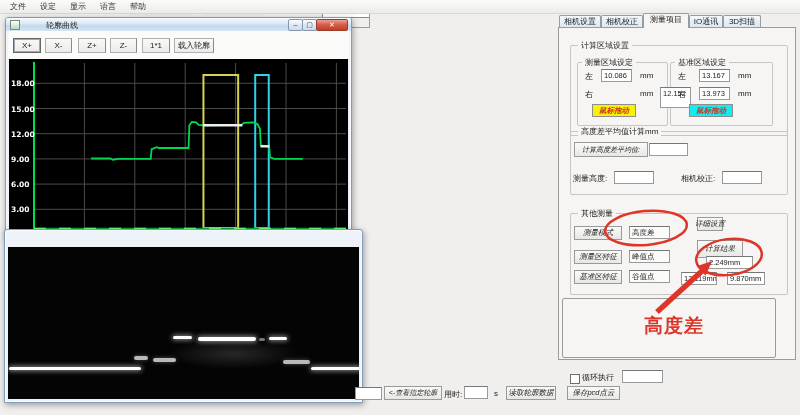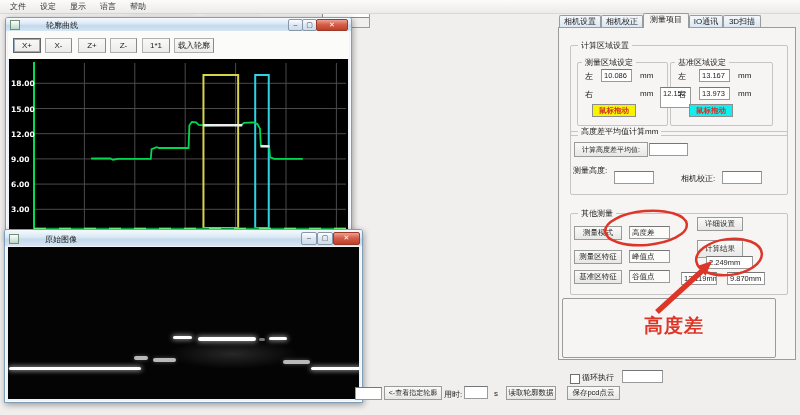--- a/index.html
+++ b/index.html
@@ -48,21 +48,21 @@
            background:#f6f5f3;border:1px solid #9b9b9b;z-index:1;box-sizing:border-box;}
   .grp{position:absolute;border:1px solid #c6c5c3;border-radius:2px;z-index:2;}
   .grplbl{position:absolute;font-size:8px;line-height:9px;background:#f6f5f3;
           padding:0 3px;z-index:3;white-space:nowrap;}
   .lbl{position:absolute;font-size:8px;white-space:nowrap;z-index:3;}
   .inp{position:absolute;background:#fff;border:1px solid #9a9a9a;border-top-color:#767676;
        font-size:7.5px;line-height:11px;padding-left:2px;box-sizing:border-box;z-index:3;
        white-space:nowrap;overflow:hidden;}
   .btn{position:absolute;background:linear-gradient(#fafaf9,#e7e7e5);border:1px solid #9a9a9a;
        font-size:7.5px;text-align:center;box-sizing:border-box;z-index:3;
-       display:flex;align-items:center;justify-content:center;white-space:nowrap;}
+       display:flex;align-items:center;justify-content:center;white-space:nowrap;font-style:italic;}
   .drag-btn{color:#d23327;font-weight:bold;border:1px solid #8d8d8d;}
   .drag-btn.yellow{background:#f8f400;}
   .drag-btn.cyan{background:#10eef0;}
   .chk{position:absolute;width:8px;height:8px;background:#fff;border:1px solid #6f6f6f;z-index:3;}
   
   .statusbar{position:absolute;left:0;top:402px;width:800px;height:13px;background:#f1f0ee;
              border-top:1px solid #d2d1cf;font-size:7.5px;color:#333;z-index:5;}
   .statusbar span{position:absolute;top:2px;white-space:nowrap;}
   .statussep{position:absolute;top:1px;width:1px;height:11px;background:#d8d7d5;}
   .remnant{position:absolute;z-index:0;}
@@ -130,27 +130,20 @@
           <text x="2" y="52.5" fill="#fff" font-size="7.5" font-weight="bold" font-family="&quot;DejaVu Sans&quot;,sans-serif">15.00</text>
           <text x="2" y="77.69999999999999" fill="#fff" font-size="7.5" font-weight="bold" font-family="&quot;DejaVu Sans&quot;,sans-serif">12.00</text>
           <text x="2" y="102.89999999999999" fill="#fff" font-size="7.5" font-weight="bold" font-family="&quot;DejaVu Sans&quot;,sans-serif">9.00</text>
           <text x="2" y="128.1" fill="#fff" font-size="7.5" font-weight="bold" font-family="&quot;DejaVu Sans&quot;,sans-serif">6.00</text>
           <text x="2" y="153.3" fill="#fff" font-size="7.5" font-weight="bold" font-family="&quot;DejaVu Sans&quot;,sans-serif">3.00</text>
         </svg>
     </div>
   </div>
 
   <div class="window" style="left:4px;top:229px;width:357px;height:172px;z-index:3;">
-    <div class="titlebar" style="height:16px;">
-      <div class="title-icon" style="top:4px;"></div>
-      <span class="title-text" style="top:4px;">原始图像</span>
-      <div class="winbtn" style="left:296px;top:2px;width:14px;height:11px;">–</div>
-      <div class="winbtn" style="left:312px;top:2px;width:14px;height:11px;">▢</div>
-      <div class="winbtn close" style="left:328px;top:2px;width:25px;height:11px;">✕</div>
-    </div>
     <div class="image-content">
 
       <div class="laser" style="left:1px;top:120px;width:132px;height:3px;"></div>
       <div class="laser" style="left:303px;top:120px;width:50px;height:3px;"></div>
       <div class="laser dim" style="left:126px;top:109px;width:14px;height:4px;"></div>
       <div class="laser dim" style="left:145px;top:111px;width:23px;height:4px;"></div>
       <div class="laser" style="left:165px;top:89px;width:19px;height:3px;"></div>
       <div class="laser" style="left:190px;top:90px;width:58px;height:4px;"></div>
       <div class="laser faint" style="left:251px;top:91px;width:6px;height:3px;"></div>
       <div class="laser" style="left:261px;top:90px;width:18px;height:3px;"></div>
@@ -181,30 +174,30 @@
   <span class="lbl" style="left:738px;top:71px;">mm</span>
   <span class="lbl" style="left:678px;top:89px;">右</span>
   <div class="inp" style="left:699px;top:87px;width:31px;height:13px;">13.973</div>
   <span class="lbl" style="left:738px;top:89px;">mm</span>
   <div class="btn drag-btn cyan" style="left:689px;top:104px;width:44px;height:13px;">鼠标拖动</div>
 
   <div class="grp" style="left:570px;top:131px;width:216px;height:62px;"></div>
   <div class="grplbl" style="left:578px;top:127px;">高度差平均值计算mm</div>
   <div class="btn" style="left:574px;top:142px;width:74px;height:15px;font-size:7px;">计算高度差平均值:</div>
   <div class="inp" style="left:649px;top:143px;width:39px;height:13px;"></div>
-  <span class="lbl" style="left:573px;top:165px;">测量高度:</span>
+  <span class="lbl" style="left:573px;top:173px;">测量高度:</span>
   <div class="inp" style="left:614px;top:171px;width:40px;height:13px;"></div>
   <span class="lbl" style="left:681px;top:173px;">相机校正:</span>
   <div class="inp" style="left:722px;top:171px;width:40px;height:13px;"></div>
 
   <div class="grp" style="left:570px;top:213px;width:216px;height:80px;"></div>
   <div class="grplbl" style="left:578px;top:209px;">其他测量</div>
   <div class="btn" style="left:574px;top:226px;width:48px;height:14px;">测量模式</div>
   <div class="inp" style="left:629px;top:226px;width:41px;height:13px;background:#fbfbfa;">高度差</div>
-  <div class="btn" style="left:697px;top:217px;width:46px;height:14px;">详细设置</div>
+  <div class="btn" style="left:697px;top:217px;width:26px;height:14px;">详细设置</div>
   <div class="btn" style="left:697px;top:240px;width:46px;height:18px;">计算结果</div>
   <div class="inp" style="left:706px;top:256px;width:47px;height:13px;">2.249mm</div>
   <div class="btn" style="left:574px;top:250px;width:48px;height:14px;">测量区特征</div>
   <div class="inp" style="left:629px;top:250px;width:41px;height:13px;background:#fbfbfa;">峰值点</div>
   <div class="btn" style="left:574px;top:270px;width:48px;height:14px;">基准区特征</div>
   <div class="inp" style="left:629px;top:270px;width:41px;height:13px;background:#fbfbfa;">谷值点</div>
   <div class="inp" style="left:681px;top:272px;width:36px;height:13px;">12.119mm</div>
   <div class="inp" style="left:727px;top:272px;width:38px;height:13px;">9.870mm</div>
 
   <div class="grp" style="left:562px;top:298px;width:212px;height:58px;border-color:#9a9a9a;background:#f6f5f3;"></div>

